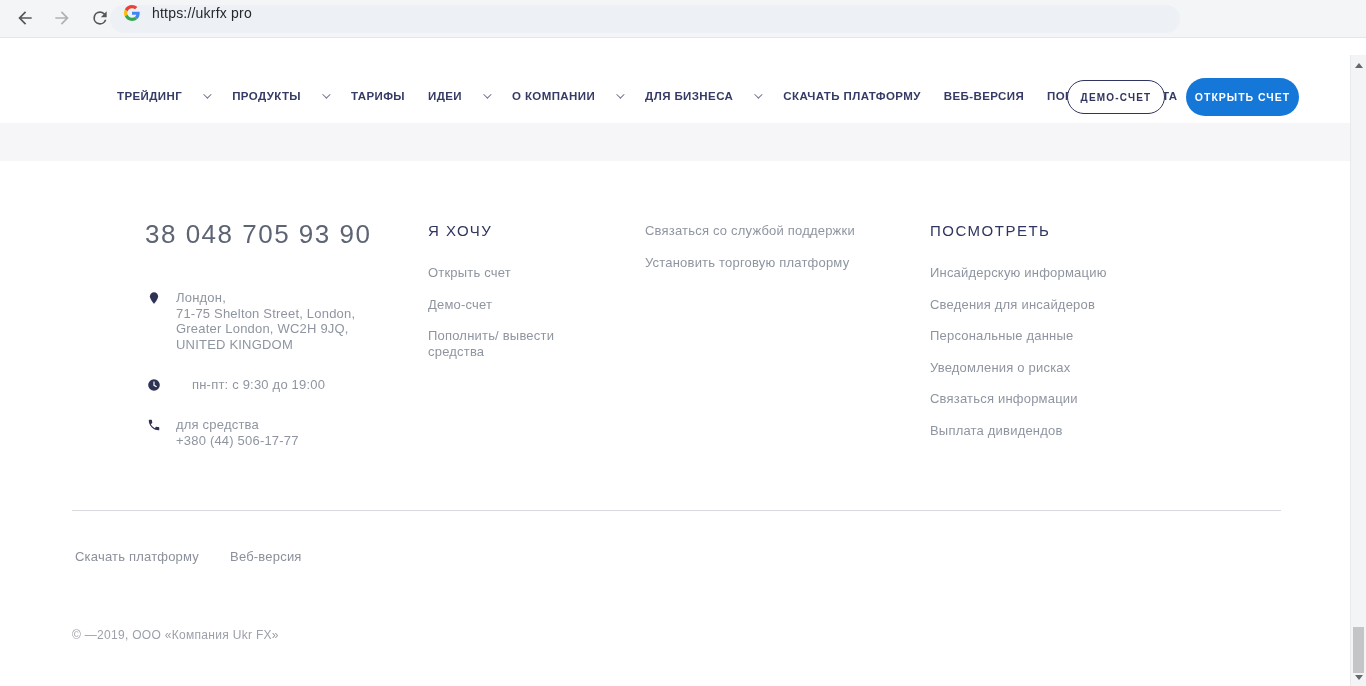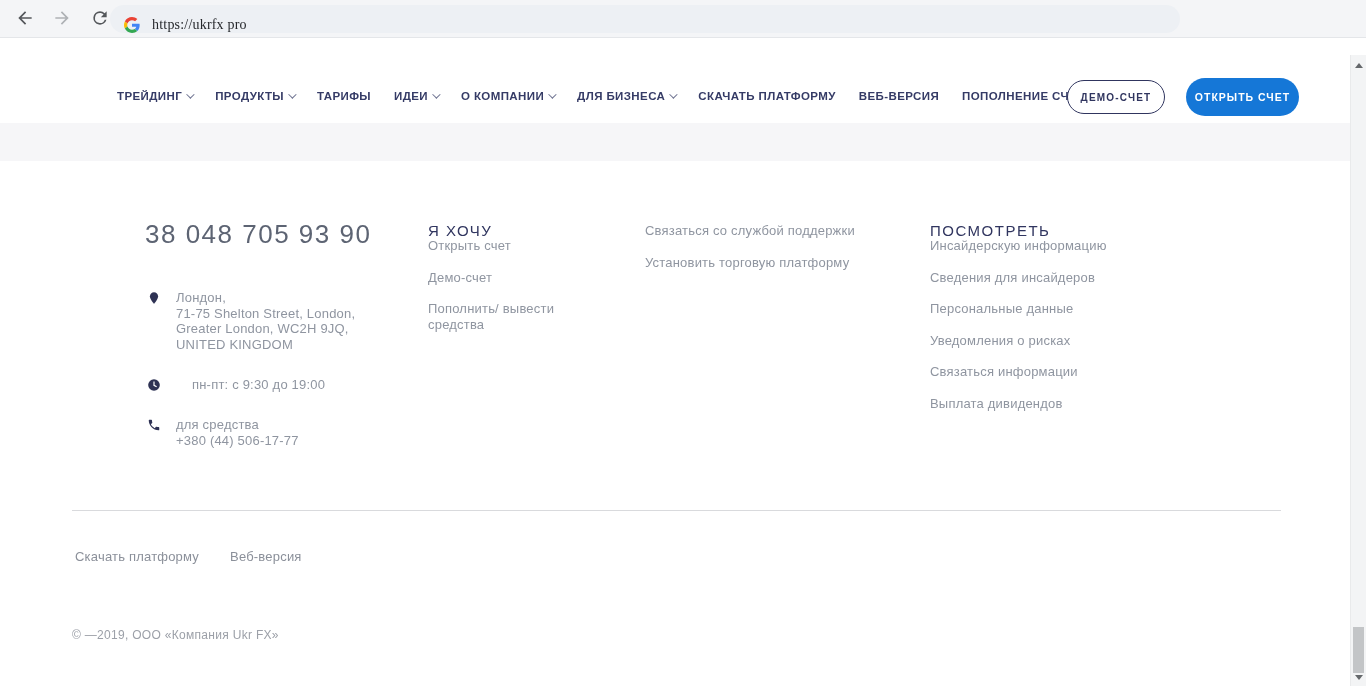--- a/index.html
+++ b/index.html
@@ -8,30 +8,30 @@
   .stage { position:relative; width:1366px; height:686px; background:#fff; }
 
   
   .chrome { position:absolute; top:0; left:0; right:0; height:38px;
             background:#f4f5f7; border-bottom:1px solid #e4e6e9; }
   .cbtn { position:absolute; top:7px; width:24px; height:24px; border:none; background:none;
           cursor:pointer; padding:0; }
   .cbtn svg { width:20px; height:20px; }
   .cbtn.back { left:13px; } .cbtn.fwd { left:50px; } .cbtn.reload { left:88px; }
   .omnibox { position:absolute; left:110px; top:5px; width:1070px; height:28px;
-             background:#edf0f4; border-radius:14px; display:flex; align-items:flex-end;
-             padding-left:14px; cursor:text;font-family:Liberation Serif, serif; }
+             background:#edf0f4; border-radius:14px; display:flex; align-items:flex-start;
+             padding-left:14px; cursor:text; }
   .gicon { width:16px; height:16px; margin-right:12px; display:inline-block; }
   .gicon svg { width:16px; height:16px; }
   .url { font-size:14px; color:#26282c; letter-spacing:.2px; }
 
   
   .sitenav { position:absolute; top:73px; left:117px; height:46px;
              display:flex; align-items:center; gap:23px; }
-  .nav-item { display:flex; align-items:center; gap:4px; font-size:11.5px; font-weight:600;
+  .nav-item { display:flex; align-items:center; gap:21px; font-size:11.5px; font-weight:600;
               letter-spacing:.4px; color:#353b66; cursor:pointer; white-space:nowrap; }
   .chev { width:6px; height:6px; border-right:1.5px solid #6d7290; border-bottom:1.5px solid #6d7290;
           transform:rotate(45deg) translateY(-2px); display:inline-block; }
   .btn-demo { position:absolute; left:1067px; top:80px; width:98px; height:34px;
               border-radius:17px; border:1px solid #30355f; background:#fff; color:#30355f;
               font-size:10px; font-weight:600; letter-spacing:1.2px; cursor:pointer;
               font-family:inherit; }
   .btn-open { position:absolute; left:1186px; top:78px; width:113px; height:38px;
               border-radius:19px; border:none; background:#1577d7; color:#fff;
               font-size:10.5px; font-weight:700; letter-spacing:1px; cursor:pointer;
@@ -43,21 +43,21 @@
               color:#5d6473; letter-spacing:1.5px; }
   .contact { position:absolute; left:147px; display:flex; }
   .contact .cicon { width:14px; margin-right:15px; flex:none; }
   .contact .cicon svg { width:14px; height:16px; }
   .contact .ctext { font-size:13px; line-height:15.5px; color:#8f95a0; letter-spacing:.2px; }
   .contact-0 { top:290px; } .contact-1 { top:377px;gap:16px; } .contact-2 { top:417px; }
 
   .fcol { position:absolute; top:223px; }
   .fcol-0 { left:428px; width:165px; } .fcol-1 { left:645px; width:260px; } .fcol-2 { left:930px; width:230px; }
   .ftitle { font-size:15px; line-height:15px; letter-spacing:1.5px; color:#30355f;
-            font-weight:400; }
+            margin-bottom:27px; font-weight:400; }
   .flink { font-size:13px; line-height:15.5px; margin-bottom:16px; color:#8f95a0;
            cursor:pointer; letter-spacing:.2px; }
 
   .fdivider { position:absolute; top:510px; left:72px; width:1209px; height:1px; background:#d9dadd; }
   .bottomlinks { position:absolute; left:75px; top:549px; display:flex; gap:31px; }
   .blink { font-size:13px; color:#8b909a; cursor:pointer; letter-spacing:.2px; }
   .copyright { position:absolute; left:72px; top:628px; font-size:12px; color:#9ca0a8;
                letter-spacing:.3px; }
 
   

